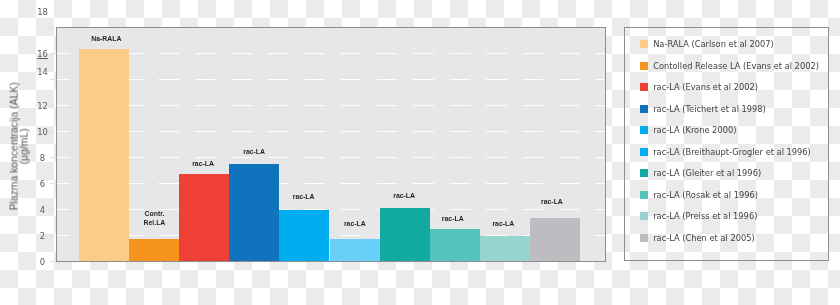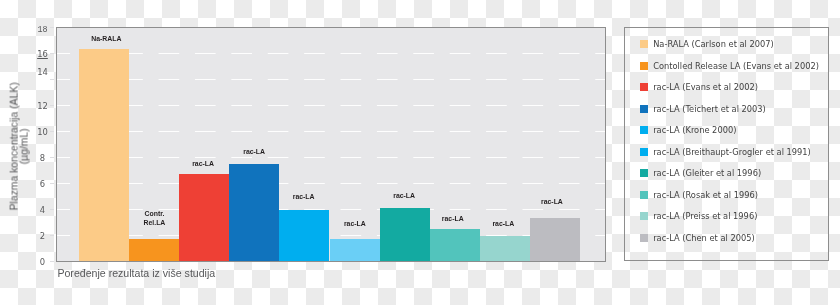--- a/index.html
+++ b/index.html
@@ -66,21 +66,21 @@
       <div class="ytick" style="top: 152.6px;">8</div>
       <div class="ytickmark" style="top: 157px;"></div>
       <div class="ytick" style="top: 126.6px;">10</div>
       <div class="ytickmark" style="top: 131px;"></div>
       <div class="ytick" style="top: 100.6px;">12</div>
       <div class="ytickmark" style="top: 105px;"></div>
       <div class="ytick" style="top: 67px;">14</div>
       <div class="ytickmark" style="top: 79px;"></div>
       <div class="ytick" style="top: 48.6px; text-decoration: underline;">16</div>
       <div class="ytickmark" style="top: 53px;"></div>
-      <div class="ytick" style="top: 25px; font-family: Liberation Mono, monospace;">18</div>
+      <div class="ytick" style="top: 7px;">18</div>
       <div class="ytickmark" style="top: 27px;"></div>
     </div>
 
   <div id="chart-panel">
     <div id="gridlines">
         <div class="gridline" style="bottom: 25px;"></div>
         <div class="gridline" style="bottom: 51px;"></div>
         <div class="gridline" style="bottom: 77px;"></div>
         <div class="gridline" style="bottom: 103px;"></div>
         <div class="gridline" style="bottom: 129px;"></div>
@@ -108,46 +108,45 @@
         <div class="bar-label" style="left: 157.1px; width: 80.1px; top: 118.6px;">rac-LA</div>
         <div class="bar-label" style="left: 206.6px; width: 80.1px; top: 164.25px;">rac-LA</div>
         <div class="bar-label" style="left: 257.8px; width: 80.1px; top: 190.64px;">rac-LA</div>
         <div class="bar-label" style="left: 307.1px; width: 80.1px; top: 163.15px;">rac-LA</div>
         <div class="bar-label" style="left: 355.7px; width: 80.1px; top: 185.68px;">rac-LA</div>
         <div class="bar-label" style="left: 406.3px; width: 80.1px; top: 190.91px;">rac-LA</div>
         <div class="bar-label" style="left: 454.9px; width: 80.1px; top: 168.7px;">rac-LA</div>
       </div>
   </div>
 
-  <div id="xlabel">Poređenje rezultata iz više studija</div>
 
   <div id="legend">
       <div class="legend-row" style="top: 12.3px;">
         <span class="legend-swatch" style="background: rgb(252, 203, 135);"></span>
         <span class="legend-text">Na-RALA (Carlson et al 2007)</span>
       </div>
       <div class="legend-row" style="top: 33.8px;">
         <span class="legend-swatch" style="background: rgb(247, 148, 30);"></span>
         <span class="legend-text">Contolled Release LA (Evans et al 2002)</span>
       </div>
       <div class="legend-row" style="top: 55.3px;">
         <span class="legend-swatch" style="background: rgb(238, 64, 53);"></span>
         <span class="legend-text">rac-LA (Evans et al 2002)</span>
       </div>
       <div class="legend-row" style="top: 76.8px;">
         <span class="legend-swatch" style="background: rgb(16, 115, 189);"></span>
-        <span class="legend-text">rac-LA (Teichert et al 2003)</span>
+        <span class="legend-text">rac-LA (Teichert et al 1998)</span>
       </div>
       <div class="legend-row" style="top: 98.3px;">
         <span class="legend-swatch" style="background: rgb(0, 174, 239);"></span>
         <span class="legend-text">rac-LA (Krone 2000)</span>
       </div>
       <div class="legend-row" style="top: 119.8px;">
         <span class="legend-swatch" style="background: rgb(0, 174, 239);"></span>
-        <span class="legend-text">rac-LA (Breithaupt-Grogler et al 1991)</span>
+        <span class="legend-text">rac-LA (Breithaupt-Grogler et al 1996)</span>
       </div>
       <div class="legend-row" style="top: 141.3px;">
         <span class="legend-swatch" style="background: rgb(19, 170, 161);"></span>
         <span class="legend-text">rac-LA (Gleiter et al 1996)</span>
       </div>
       <div class="legend-row" style="top: 162.8px;">
         <span class="legend-swatch" style="background: rgb(82, 196, 188);"></span>
         <span class="legend-text">rac-LA (Rosak et al 1996)</span>
       </div>
       <div class="legend-row" style="top: 184.3px;">

